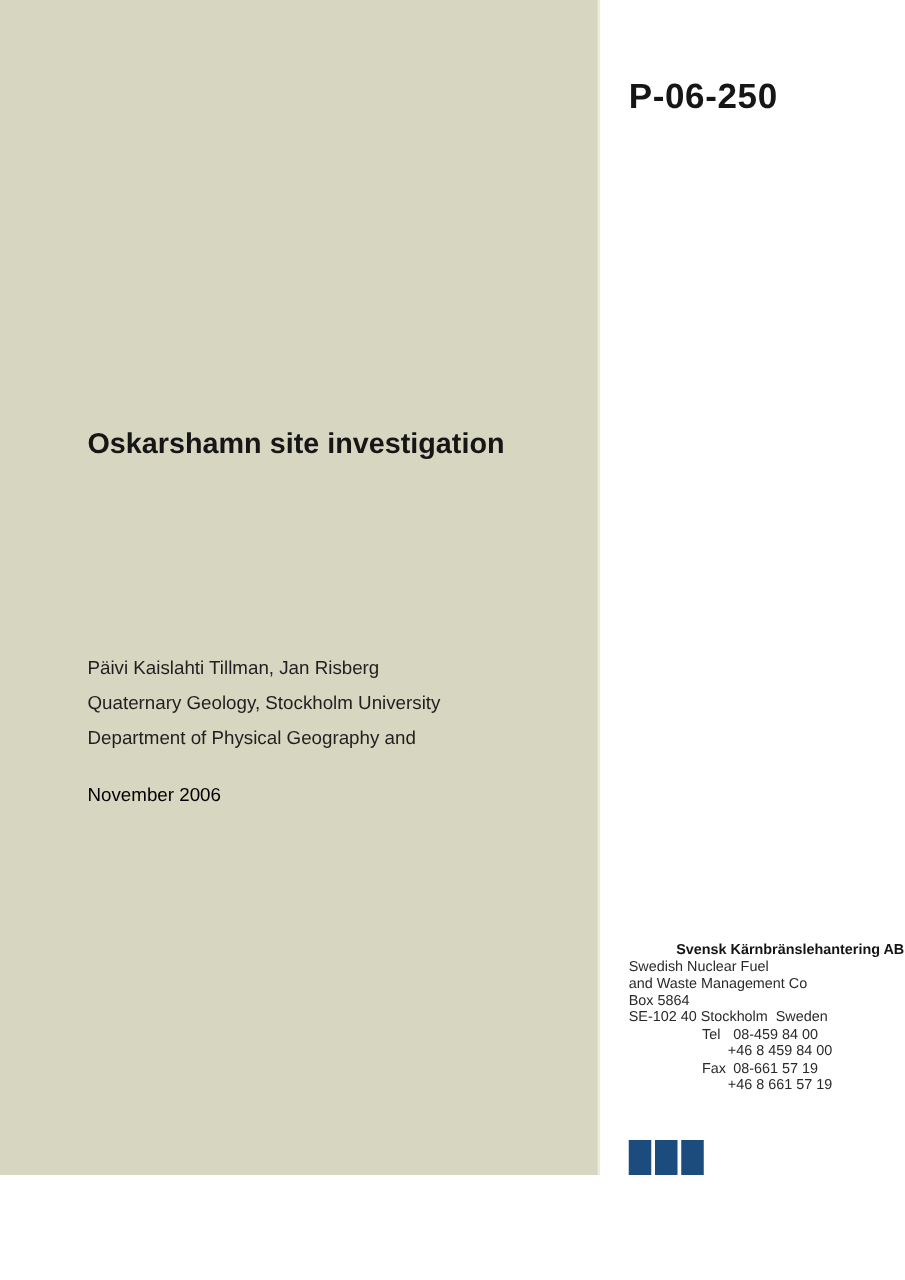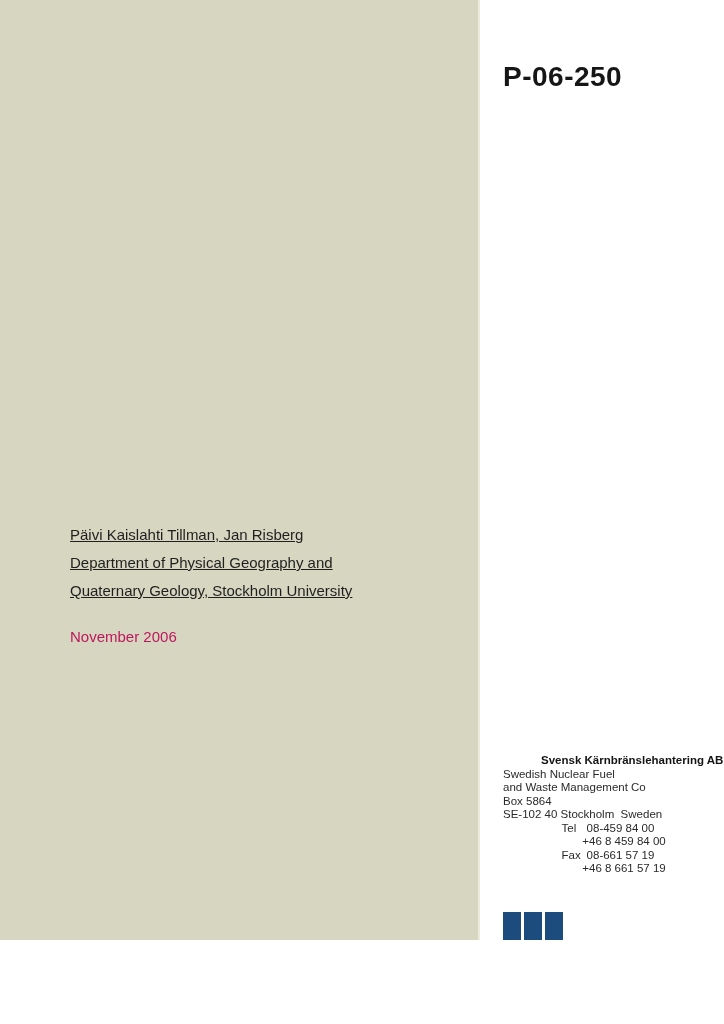--- a/index.html
+++ b/index.html
@@ -54,29 +54,28 @@
     line-height: 28px;
   }
   .main-title .line { white-space: nowrap; }
   .authors-block {
     position: absolute;
     left: 70px;
     top: 521px;
     font-size: 15px;
     line-height: 28px;
     color: #1f1f1f;
-    text-decoration: underline;
   }
   .authors-block .line { white-space: nowrap; }
   .publication-date {
     position: absolute;
     left: 70px;
     top: 628px;
     font-size: 15px;
-    color: #be185d;
+    color: #000000;
     white-space: nowrap;
   }
   .publisher-block {
     position: absolute;
     left: 503px;
     top: 754px;
     font-size: 11.5px;
     line-height: 13.5px;
     color: #2a2a2a;
     width: 210px;
@@ -127,26 +126,27 @@
 </head>
 <body>
 
 <div class="page">
 
   <div class="left-panel"></div>
 
   <div class="report-number">P-06-250</div>
 
   <div class="title-block">
+    <div class="section-title">Oskarshamn site investigation</div>
   </div>
 
   <div class="authors-block">
     <div class="line">Päivi Kaislahti Tillman, Jan Risberg</div>
+    <div class="line">Quaternary Geology, Stockholm University</div>
     <div class="line">Department of Physical Geography and</div>
-    <div class="line">Quaternary Geology, Stockholm University</div>
   </div>
 
   <div class="publication-date">November 2006</div>
 
   <div class="publisher-block">
     <div class="publisher-name">Svensk Kärnbränslehantering AB</div>
     <div class="addr-line">Swedish Nuclear Fuel</div>
     <div class="addr-line">and Waste Management Co</div>
     <div class="addr-line">Box 5864</div>
     <div class="addr-line">SE-102 40 Stockholm&nbsp; Sweden</div>

